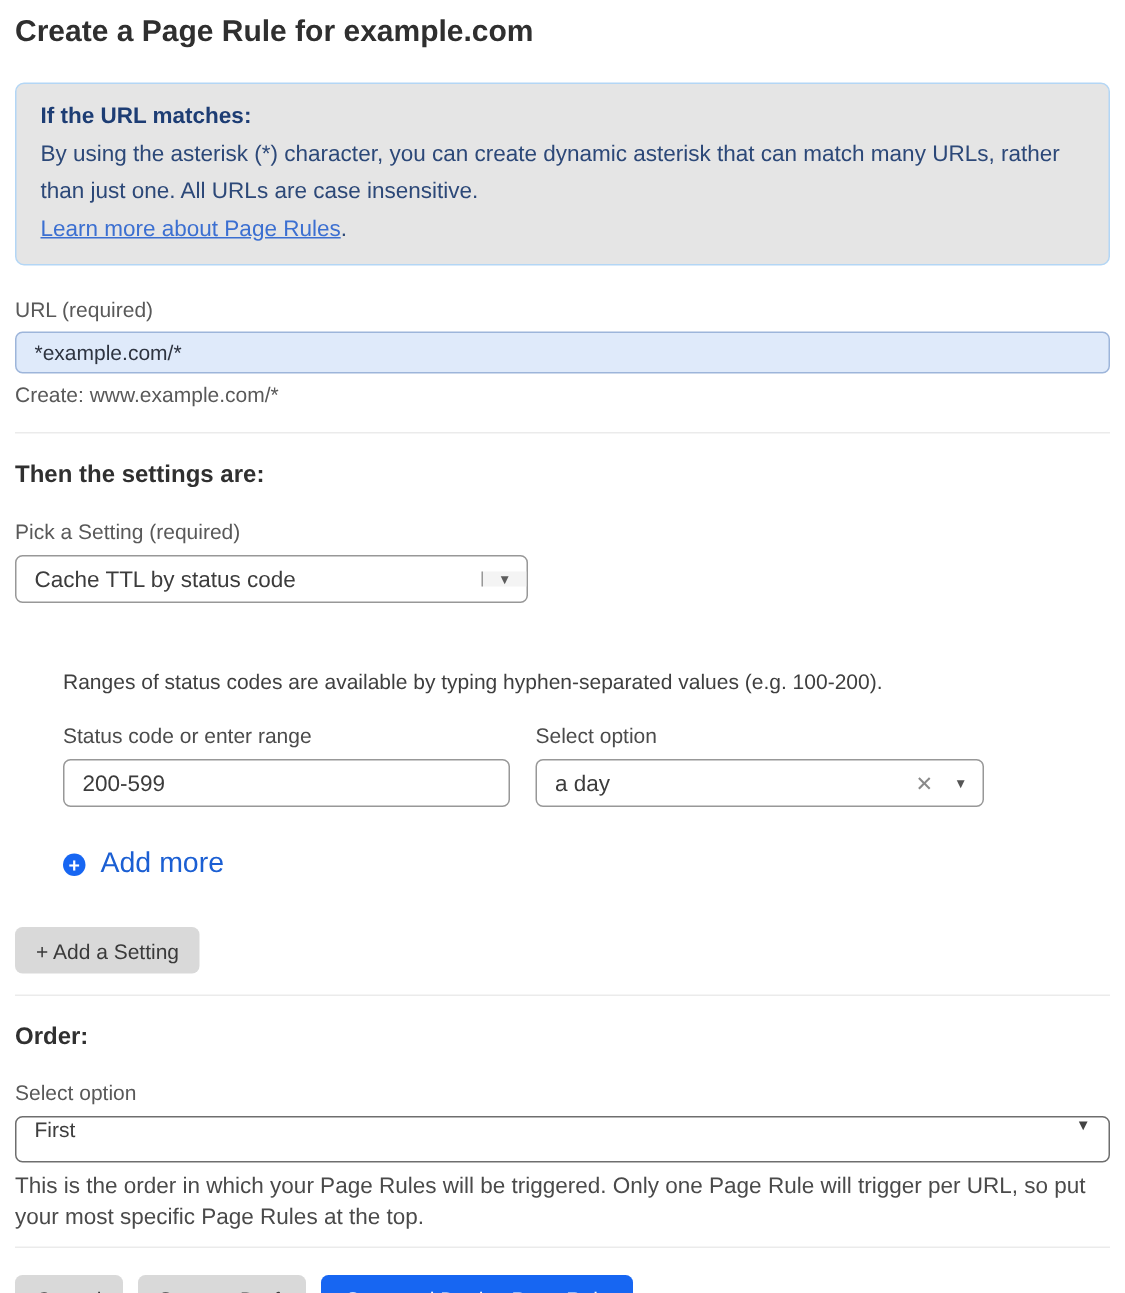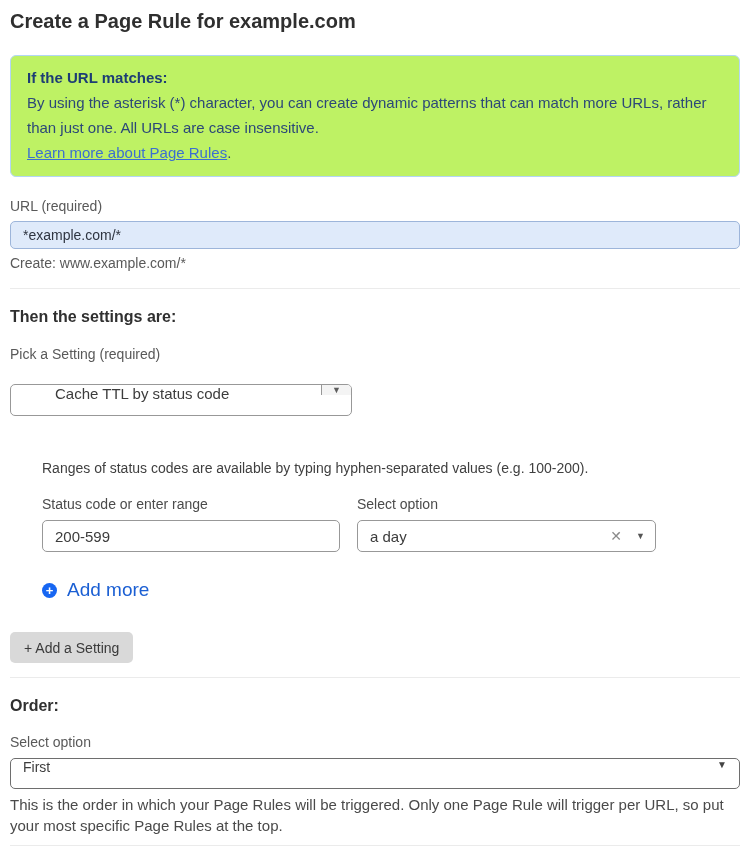--- a/index.html
+++ b/index.html
@@ -16,21 +16,21 @@
     margin-top: 9px;
     font-size: 20px;
     line-height: 24px;
     font-weight: 700;
     color: #2f2f2f;
   }
 
   
   .info-box {
     margin-top: 22px;
-    background: #bef264;
+    background: #e5e5e5;
     border: 1px solid #b3d6f5;
     border-radius: 6px;
     padding: 9px 16px 11px;
     font-size: 15px;
     line-height: 25px;
     color: #2c4878;
   }
   .info-heading { font-weight: 700; color: #1d3d74; }
   .info-link {
     color: #3b6fd1;
@@ -81,31 +81,30 @@
     margin-top: 18px;
     font-size: 16px;
     line-height: 19px;
     font-weight: 700;
     color: #303030;
   }
   .pick-label { margin-top: 20px; }
 
   
   .select-composite {
-    margin-top: 21px;
+    margin-top: 7px;
     width: 342px;
     height: 32px;
     border: 1px solid #989898;
     border-radius: 5px;
     display: flex;
-    align-items: flex-start;
+    align-items: center;
     background: #ffffff;
     cursor: pointer;
     overflow: hidden;
-    padding-left: 32px;
   }
   .select-composite .value {
     flex: 1;
     display: flex;
     align-items: center;
     padding-left: 12px;
     font-size: 15px;
     color: #3c3c3c;
   }
   .select-composite .arrow-box {
@@ -251,21 +250,21 @@
 </style>
 </head>
 <body>
 
 <div class="page">
 
   <h1 class="page-title">Create a Page Rule for example.com</h1>
 
   <div class="info-box">
     <div class="info-heading">If the URL matches:</div>
-    <div class="info-body">By using the asterisk (*) character, you can create dynamic patterns that can match more URLs, rather than just one. All URLs are case insensitive.</div>
+    <div class="info-body">By using the asterisk (*) character, you can create dynamic asterisk that can match many URLs, rather than just one. All URLs are case insensitive.</div>
     <div class="info-link-line"><a class="info-link">Learn more about Page Rules</a><span>.</span></div>
   </div>
 
   <label class="field-label url-label">URL (required)</label>
   <input class="url-input" type="text" value="*example.com/*" style="">
   <div class="helper url-helper">Create: www.example.com/*</div>
 
   <hr class="divider">
 
   <h2 class="section-heading">Then the settings are:</h2>

